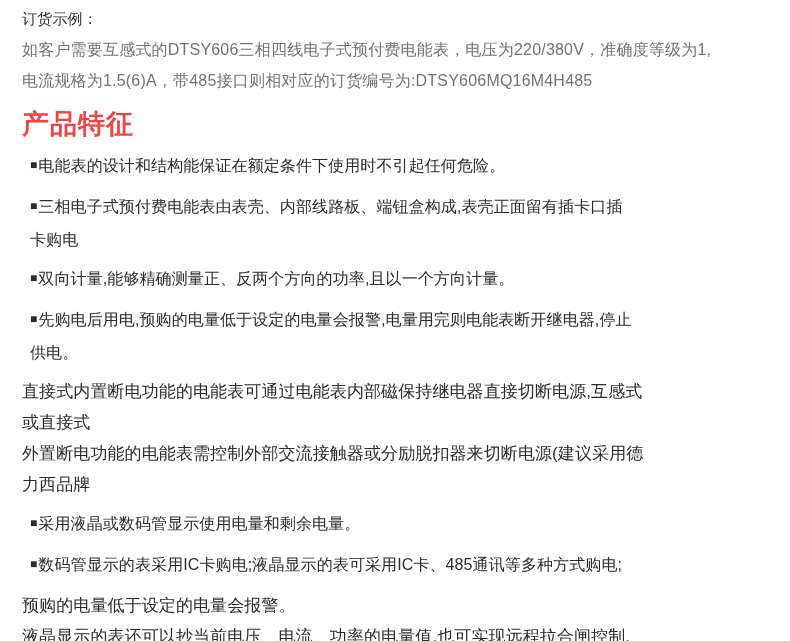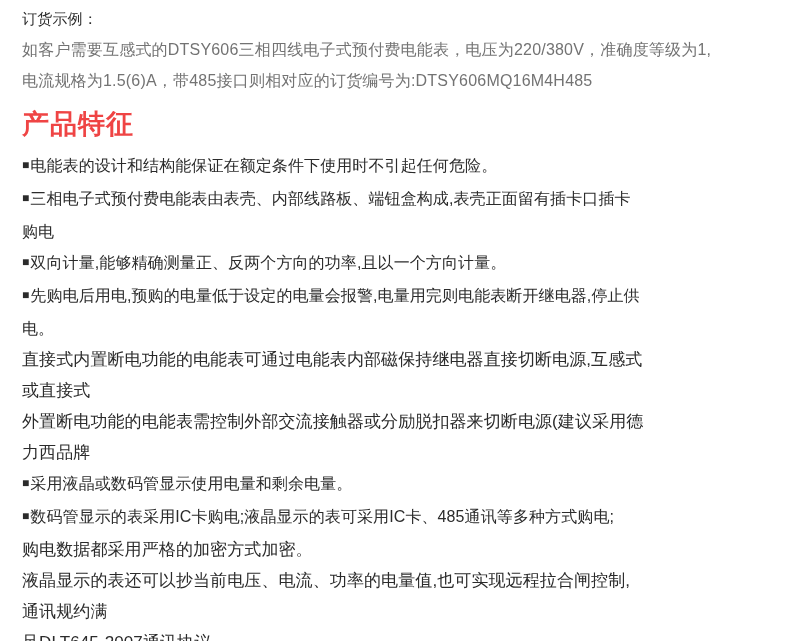--- a/index.html
+++ b/index.html
@@ -44,21 +44,21 @@
     color: #ef4444;
     line-height: 36px;
     margin: 10px 0 8px 0;
     letter-spacing: 1px;
   }
   .feature {
     font-size: 16px;
     line-height: 31px;
     color: #2b2b2b;
     letter-spacing: 0.1px;
-    margin: 0;
+    margin: 8px;
   }
   .feature .bullet {
     font-size: 12px;
     color: #2b2b2b;
     margin-right: 1px;
     position: relative;
     top: -2px;
   }
   .cont {
     font-size: 17px;
@@ -91,21 +91,21 @@
 
     <p class="feature"><span class="bullet">■</span><span>先购电后用电,预购的电量低于设定的电量会报警,电量用完则电能表断开继电器,停止供电。</span></p>
 
     <p class="cont">直接式内置断电功能的电能表可通过电能表内部磁保持继电器直接切断电源,互感式或直接式</p>
     <p class="cont">外置断电功能的电能表需控制外部交流接触器或分励脱扣器来切断电源(建议采用德力西品牌</p>
 
     <p class="feature"><span class="bullet">■</span><span>采用液晶或数码管显示使用电量和剩余电量。</span></p>
 
     <p class="feature"><span class="bullet">■</span><span>数码管显示的表采用IC卡购电;液晶显示的表可采用IC卡、485通讯等多种方式购电;</span></p>
 
-    <p class="cont">购电数据都采用严格的加密方式加密。</p>
+    <p class="cont">预购的电量低于设定的电量会报警。</p>
 
 
 
     <p class="cont">液晶显示的表还可以抄当前电压、电流、功率的电量值,也可实现远程拉合闸控制,通讯规约满</p>
     <p class="cont">足DLT645-2007通讯协议。</p>
 
   </div>
 
 </div>
 

